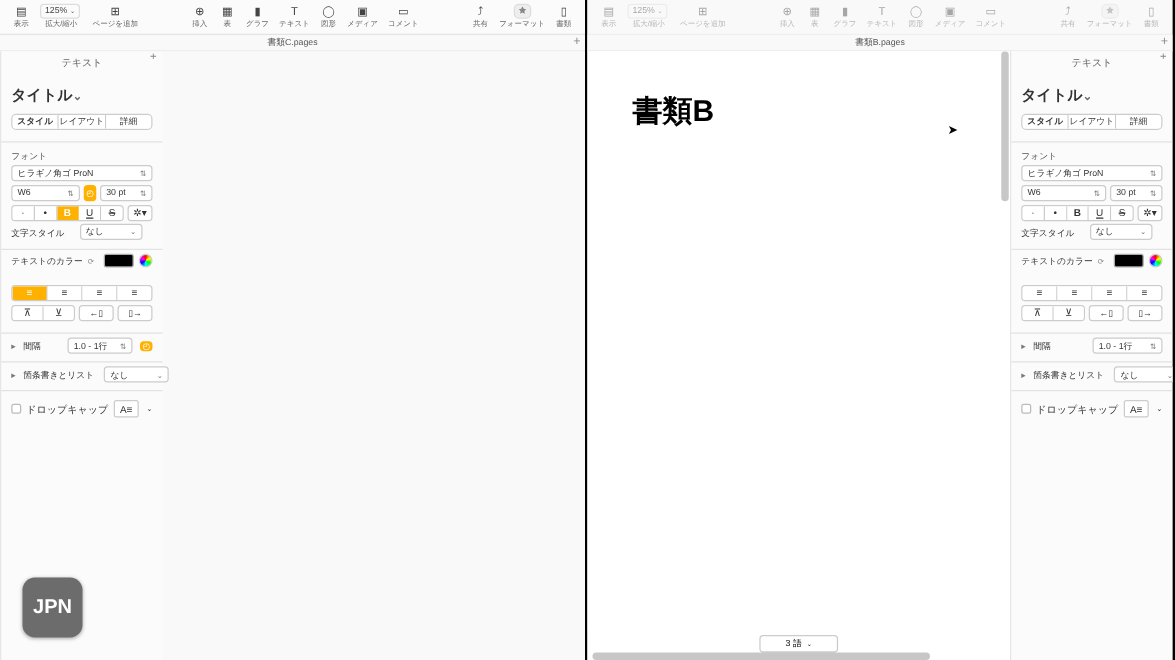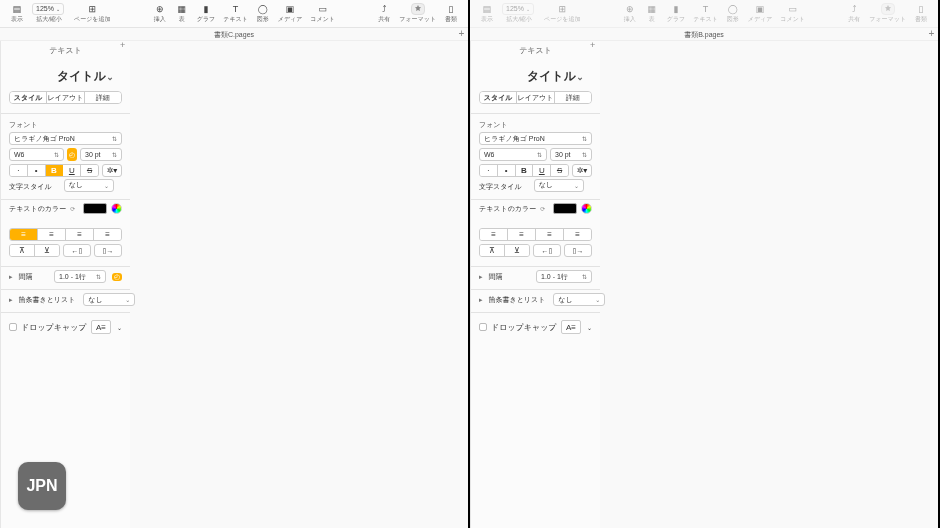--- a/index.html
+++ b/index.html
@@ -27,21 +27,21 @@
   .doc-title { font-size: 24px; font-weight: 700; color: #000; }
   .cursor-line { display: inline-block; width: 1px; height: 24px; background: #ffb100; vertical-align: middle; }
   .vscroll { position: absolute; right: 1px; top: 0; width: 6px; height: 120px; background: rgba(0,0,0,0.22); border-radius: 3px; }
   .page-sel { position: absolute; bottom: 6px; left: 50%; transform: translateX(-50%); border: 1px solid #ccc; border-radius: 3px; background: #fff; font-size: 7px; padding: 1px 20px; display: flex; align-items: center; gap: 4px; }
   .hscroll { position: absolute; left: 4px; bottom: 0; height: 6px; width: 80%; background: rgba(0,0,0,0.22); border-radius: 3px; }
   
   
   .inspector { width: 130px; background: #fbfbfb; border-left: 1px solid #e6e6e6; font-size: 8px; color: #333; display: flex; flex-direction: column; position: relative; }
   .insp-title { text-align: center; font-size: 8px; color: #666; padding: 4px 0; }
   .add-insp { position: absolute; right: 1px; top: 0; width: 9px; height: 9px; color: #888; font-size: 9px; line-height: 9px; }
-  .style-head { display: flex; align-items: center; justify-content: flex-start; padding: 8px 8px 6px; font-size: 12px; font-weight: 600; margin-left: 48px; }
+  .style-head { display: flex; align-items: center; justify-content: flex-start; padding: 8px 8px 6px; font-size: 12px; font-weight: 600; }
   .chev { font-size: 9px; color: #666; }
   .seg3 { display: flex; margin: 0 8px 6px; border: 1px solid #ccc; border-radius: 4px; overflow: hidden; height: 13px; }
   .seg3 div { flex: 1; text-align: center; font-size: 7px; line-height: 12px; border-right: 1px solid #ccc; background: #fff; }
   .seg3 div:last-child { border-right: none; }
   .seg3 div.on { background: #fff; font-weight: 600; }
   
   .section-label { font-size: 7px; color: #555; padding: 3px 8px 2px; }
   .dd { margin: 0 8px 3px; border: 1px solid #ccc; border-radius: 3px; background: #fff; height: 13px; font-size: 7px; padding: 0 4px; display: flex; align-items: center; justify-content: space-between; }
   .dd .arr { font-size: 6px; color: #777; }
   .dd-row { display: flex; margin: 0 8px 3px; gap: 3px; }
@@ -331,20 +331,32 @@
     <div class="tgroup">
         <span class="ticon">▯</span>
         <span class="tlabel">書類</span>
       </div>
   </div>
   <div class="titlebar">
     <span>書類B.pages</span>
     <span class="add-tab">+</span>
   </div>
   <div class="content">
+    <div class="doc-area" style="position:relative">
+      <div class="doc-page">
+        <span class="doc-title">書類B</span>
+      </div>
+      <div class="vscroll"></div>
+      <div class="page-sel">
+          <span>3 語</span>
+          <span style="font-size:5px">⌄</span>
+        </div>
+      <div class="hscroll"></div>
+      <span class="pointer" style="left:288px;top:57px">➤</span>
+    </div>
     <div class="inspector">
       <span class="add-insp">+</span>
       <div class="insp-title">テキスト</div>
       <div class="style-head">
           <span>タイトル</span>
           <span class="chev">⌄</span>
         </div>
       <div class="seg3">
         <div class="on">スタイル</div>
         <div>レイアウト</div>

